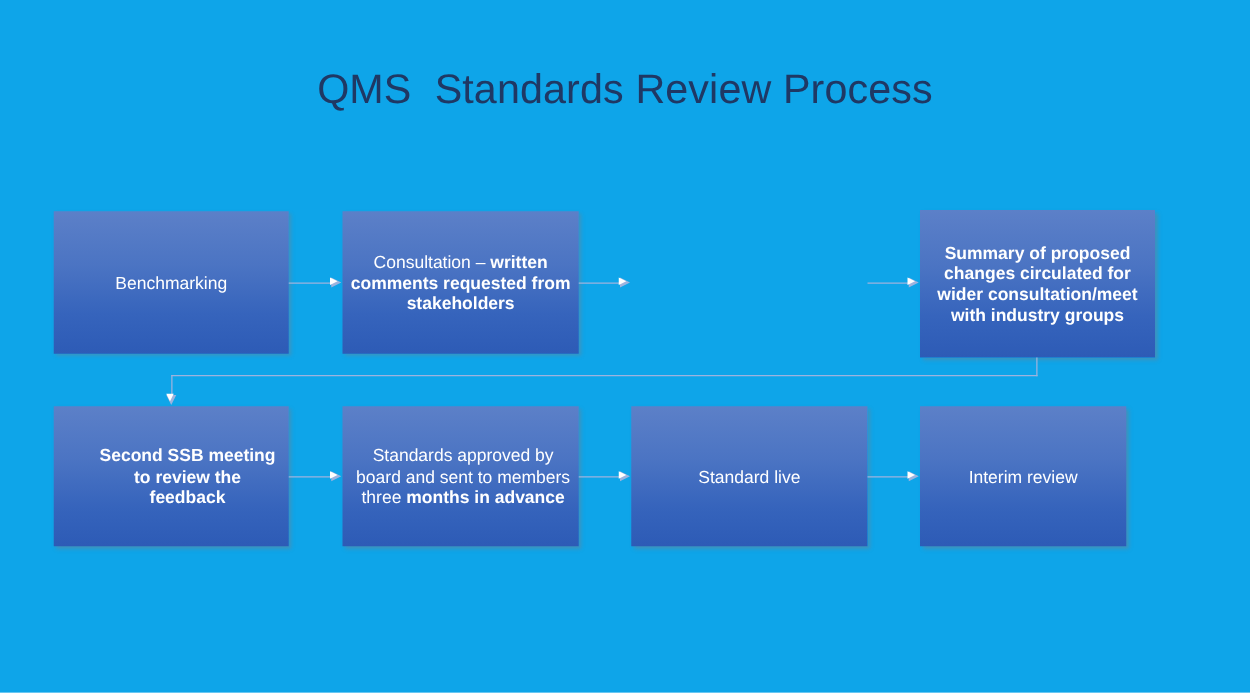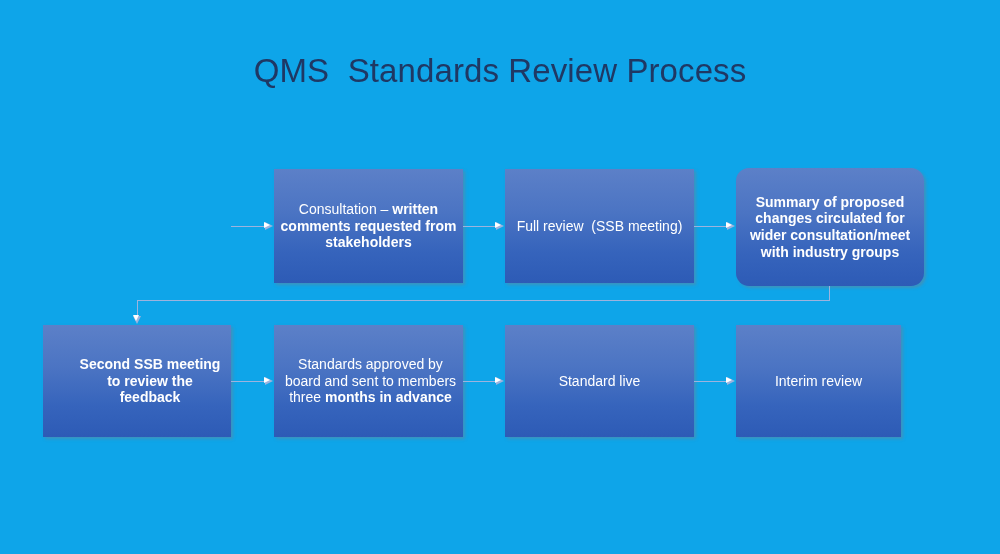--- a/index.html
+++ b/index.html
@@ -100,30 +100,30 @@
     border-top: 6px solid #ffffff;
   }
 </style>
 </head>
 <body>
 
 <div id="slide">
 
   <div id="title">QMS  Standards Review Process</div>
 
+  <div class="node" style="left:43px; top:169px; width:188px; height:114px;">
+    <span class="txt">Benchmarking</span>
+  </div>
 
   <div class="node" style="left:274px; top:169px; width:189px; height:114px;">
     <span class="txt"><span>Consultation – </span><b>written comments requested from stakeholders</b></span>
   </div>
 
-  <div class="node" style="left:505px; top:169px; width:189px; height:114px;">
-    <span class="txt">Full review  (SSB meeting)</span>
-  </div>
 
-  <div class="node bold" style="left:736px; top:168px; width:188px; height:118px;border-radius:13px;">
+  <div class="node bold" style="left:736px; top:168px; width:188px; height:118px;">
     <span class="txt">Summary of proposed changes circulated for wider consultation/meet with industry groups</span>
   </div>
 
   <div class="node bold" style="left:43px; top:325px; width:188px; height:112px;padding-left:32px;">
     <span class="txt">Second SSB meeting to review the feedback</span>
   </div>
 
   <div class="node" style="left:274px; top:325px; width:189px; height:112px;padding-left:10px;">
     <span class="txt"><span>Standards approved by board and sent to members three </span><b>months in advance</b></span>
   </div>

